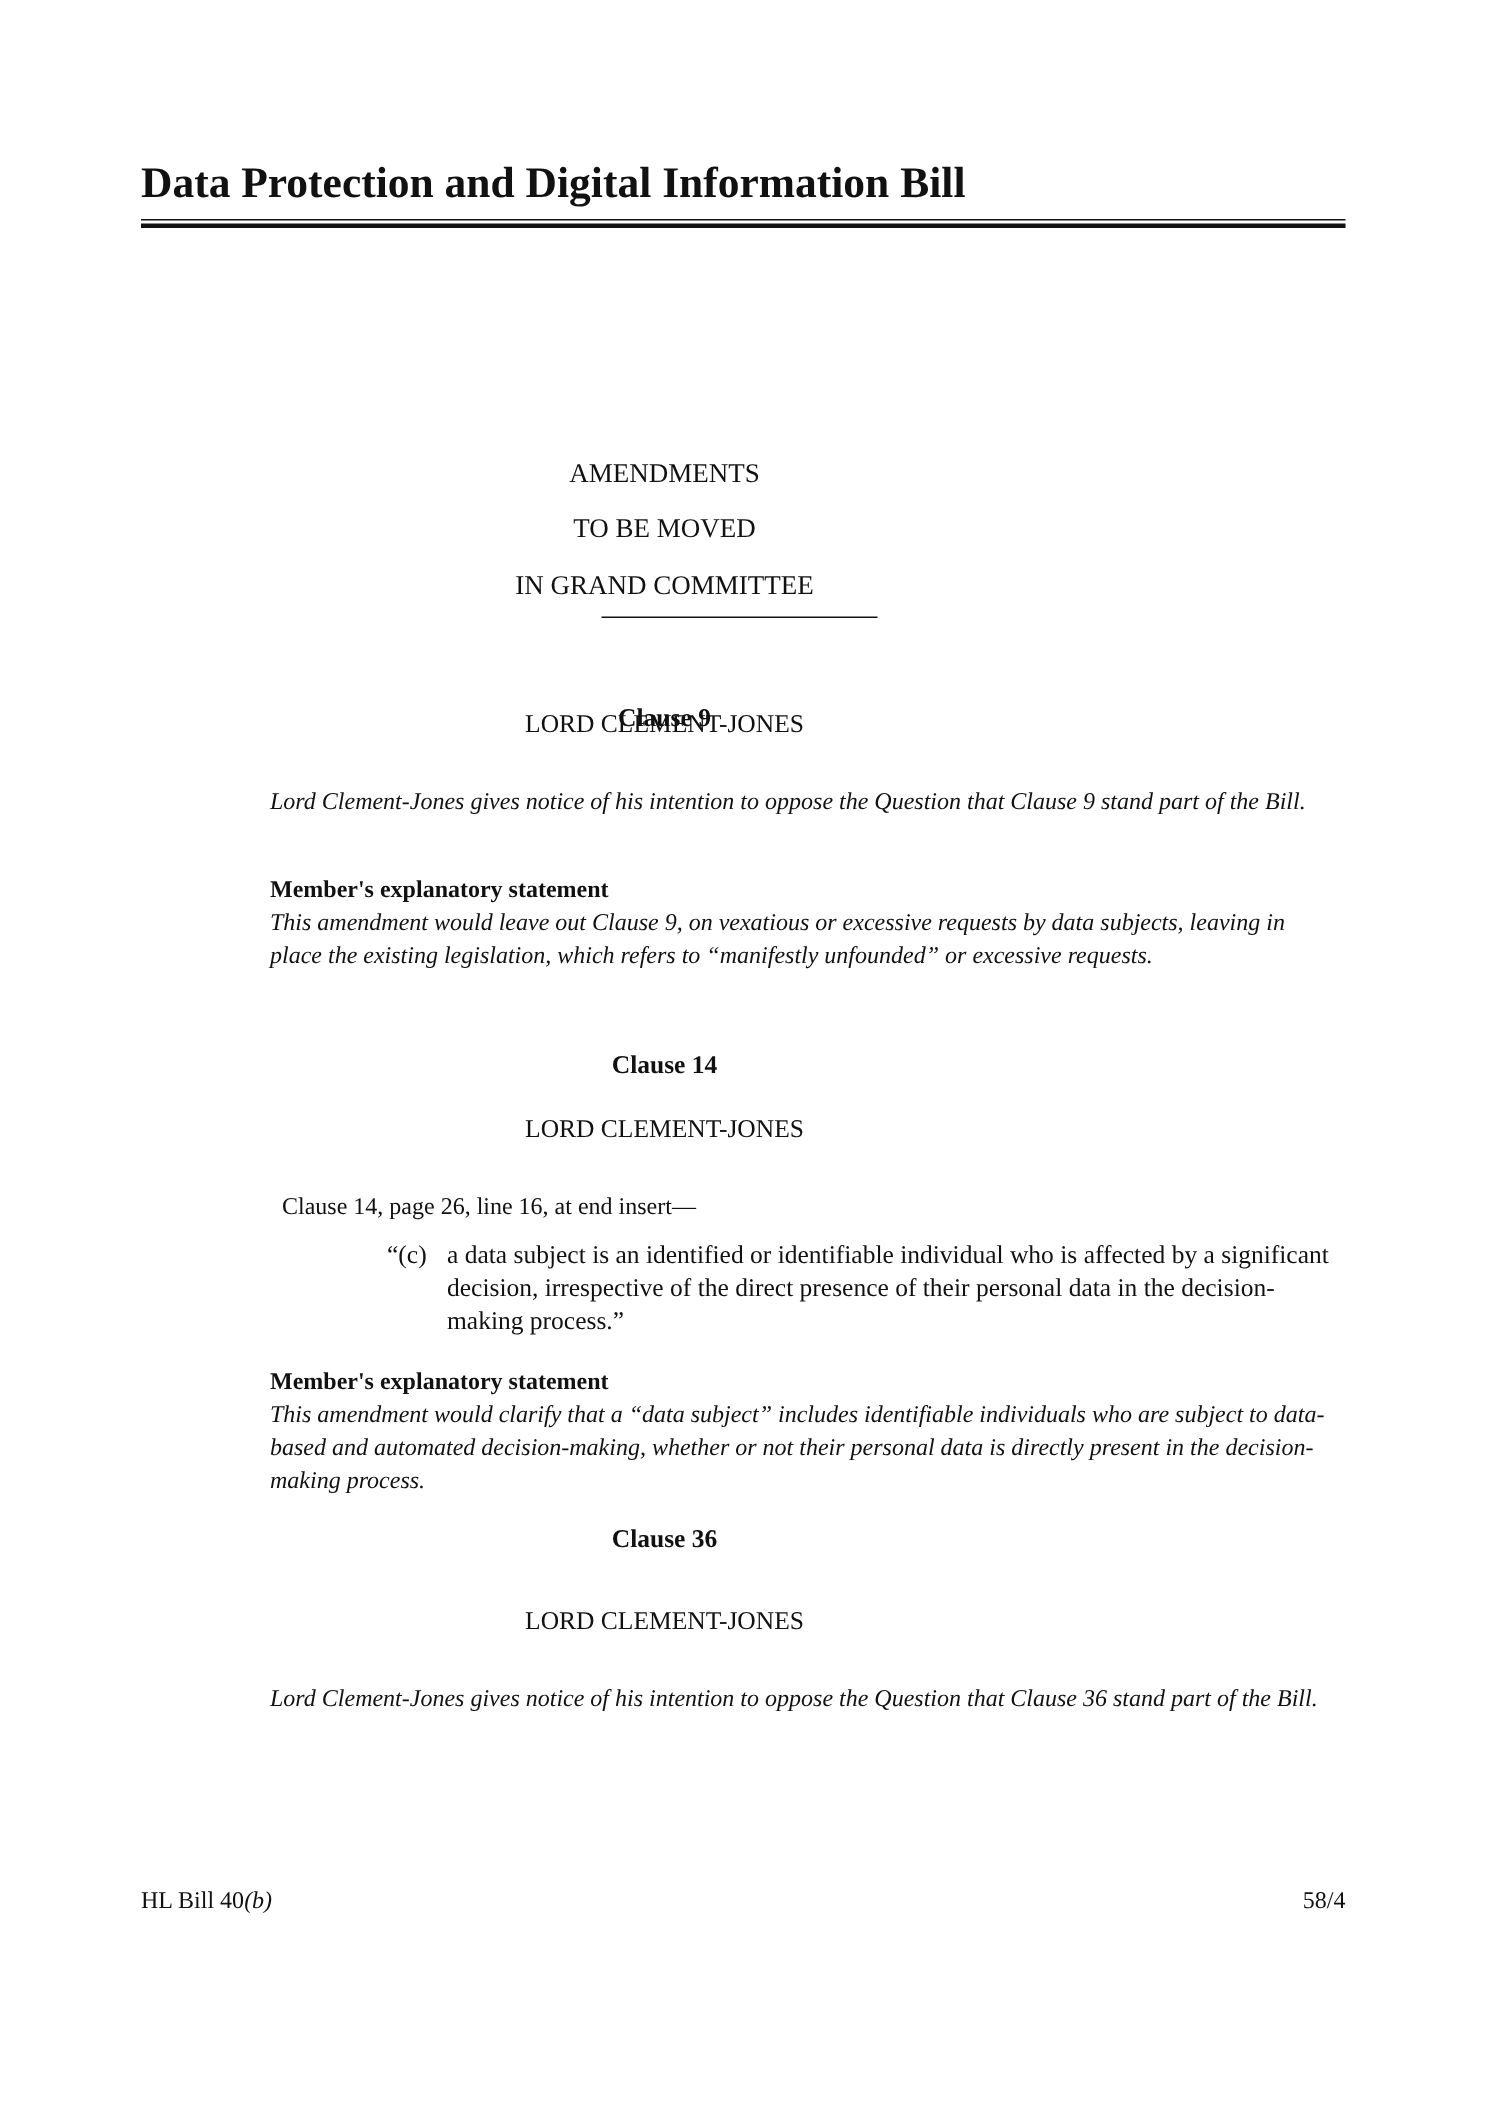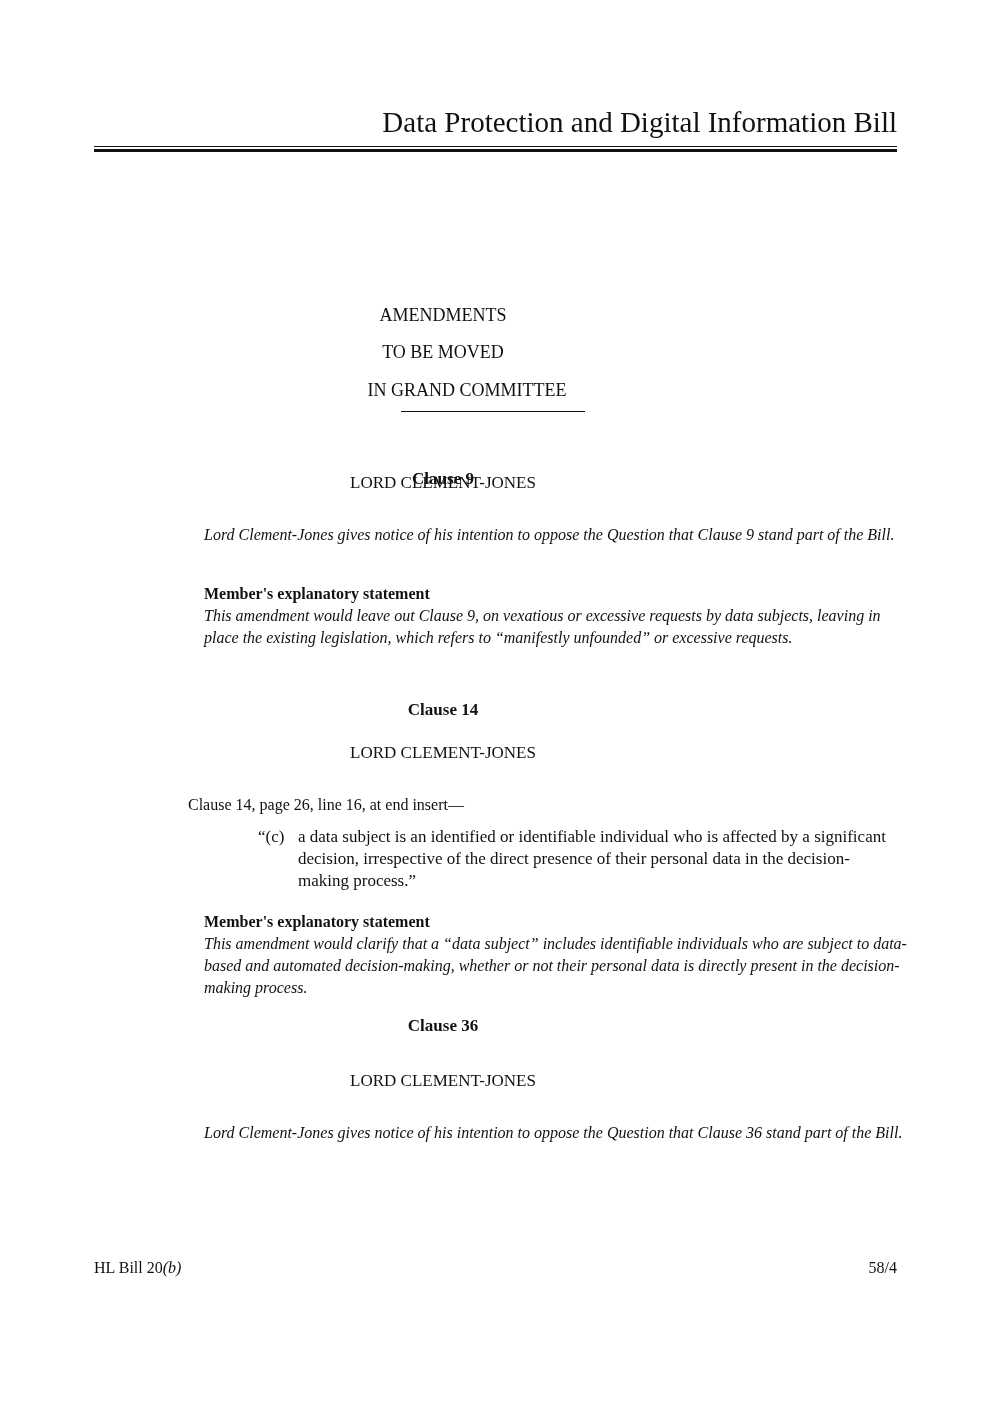--- a/index.html
+++ b/index.html
@@ -1,41 +1,41 @@
 <!DOCTYPE html>
 <html><head>
 <meta charset="utf-8">
 <style>
   html, body { margin: 0; padding: 0; background: #ffffff; }
   body { width: 991px; height: 1401px; position: relative; font-family: "Liberation Serif", "DejaVu Serif", serif; color: #111; }
-  .title { position: absolute; left: 94px; width: 803px; top: 106px; text-align: right; font-size: 29px; font-weight: normal; }
+  .title { position: absolute; left: 94px; width: 803px; top: 106px; text-align: left; font-size: 29px; font-weight: bold; }
   .rule1 { position: absolute; left: 94px; width: 803px; top: 146px; border-top: 1px solid #111; }
   .rule2 { position: absolute; left: 94px; width: 803px; top: 149px; border-top: 3px solid #111; }
   .center { position: absolute; left: 0; width: 886px; text-align: center; font-size: 18px; }
   .head-rule { position: absolute; left: 401px; width: 184px; top: 411px; border-top: 1px solid #111; }
   .clause { font-weight: bold; font-size: 17px; }
-  .block { position: absolute; left: 204px; width: 710px; font-size: 16px; line-height: 22px; }
+  .block { position: absolute; left: 180px; width: 710px; font-size: 16px; line-height: 22px; }
   .ital { font-style: italic; }
   .bi { font-weight: bold; }
   .para { position: absolute; left: 188px; width: 710px; font-size: 16px; line-height: 22px; }
   .insert { position: absolute; left: 258px; width: 640px; font-size: 17px; line-height: 22px; }
   .insert .lbl { position: absolute; left: 0; }
   .insert .txt { margin-left: 40px; }
   .footer { position: absolute; top: 1259px; font-size: 16px; }
 </style>
 </head>
 <body>
 
 <div class="title">Data Protection and Digital Information Bill</div>
 <div class="rule1"></div>
 <div class="rule2"></div>
 
 <div class="center" style="top:305px;">AMENDMENTS</div>
 <div class="center" style="top:342px;">TO BE MOVED</div>
-<div class="center" style="top:380px;padding-left:24px;">IN GRAND COMMITTEE</div>
+<div class="center" style="top:380px;">IN GRAND COMMITTEE</div>
 <div class="head-rule"></div>
 
 <div class="center clause" style="top:422px;margin-top:47px;">Clause 9</div>
 <div class="center" style="top:473px; font-size:17px;">LORD CLEMENT-JONES</div>
 <div class="block ital" style="top:524px;">Lord Clement-Jones gives notice of his intention to oppose the Question that Clause 9 stand part of the Bill.</div>
 <div class="block bi" style="top:583px;">Member's explanatory statement</div>
 <div class="block ital" style="top:605px;">This amendment would leave out Clause 9, on vexatious or excessive requests by data subjects, leaving in place the existing legislation, which refers to “manifestly unfounded” or excessive requests.</div>
 
 <div class="center clause" style="top:700px;">Clause 14</div>
 <div class="center" style="top:743px; font-size:17px;">LORD CLEMENT-JONES</div>
@@ -44,14 +44,14 @@
   <span class="lbl">“(c)</span>
   <div class="txt">a data subject is an identified or identifiable individual who is affected by a significant decision, irrespective of the direct presence of their personal data in the decision-making process.”</div>
 </div>
 <div class="block bi" style="top:911px;">Member's explanatory statement</div>
 <div class="block ital" style="top:933px;">This amendment would clarify that a “data subject” includes identifiable individuals who are subject to data-based and automated decision-making, whether or not their personal data is directly present in the decision-making process.</div>
 
 <div class="center clause" style="top:1016px;">Clause 36</div>
 <div class="center" style="top:1071px; font-size:17px;">LORD CLEMENT-JONES</div>
 <div class="block ital" style="top:1122px;">Lord Clement-Jones gives notice of his intention to oppose the Question that Clause 36 stand part of the Bill.</div>
 
-<div class="footer" style="left:94px;"><span>HL Bill 20</span><span class="ital">(b)</span></div>
+<div class="footer" style="left:94px;"><span>HL Bill 40</span><span class="ital">(b)</span></div>
 <div class="footer" style="right:94px;text-align:right;">58/4</div>
 
 </body></html>

